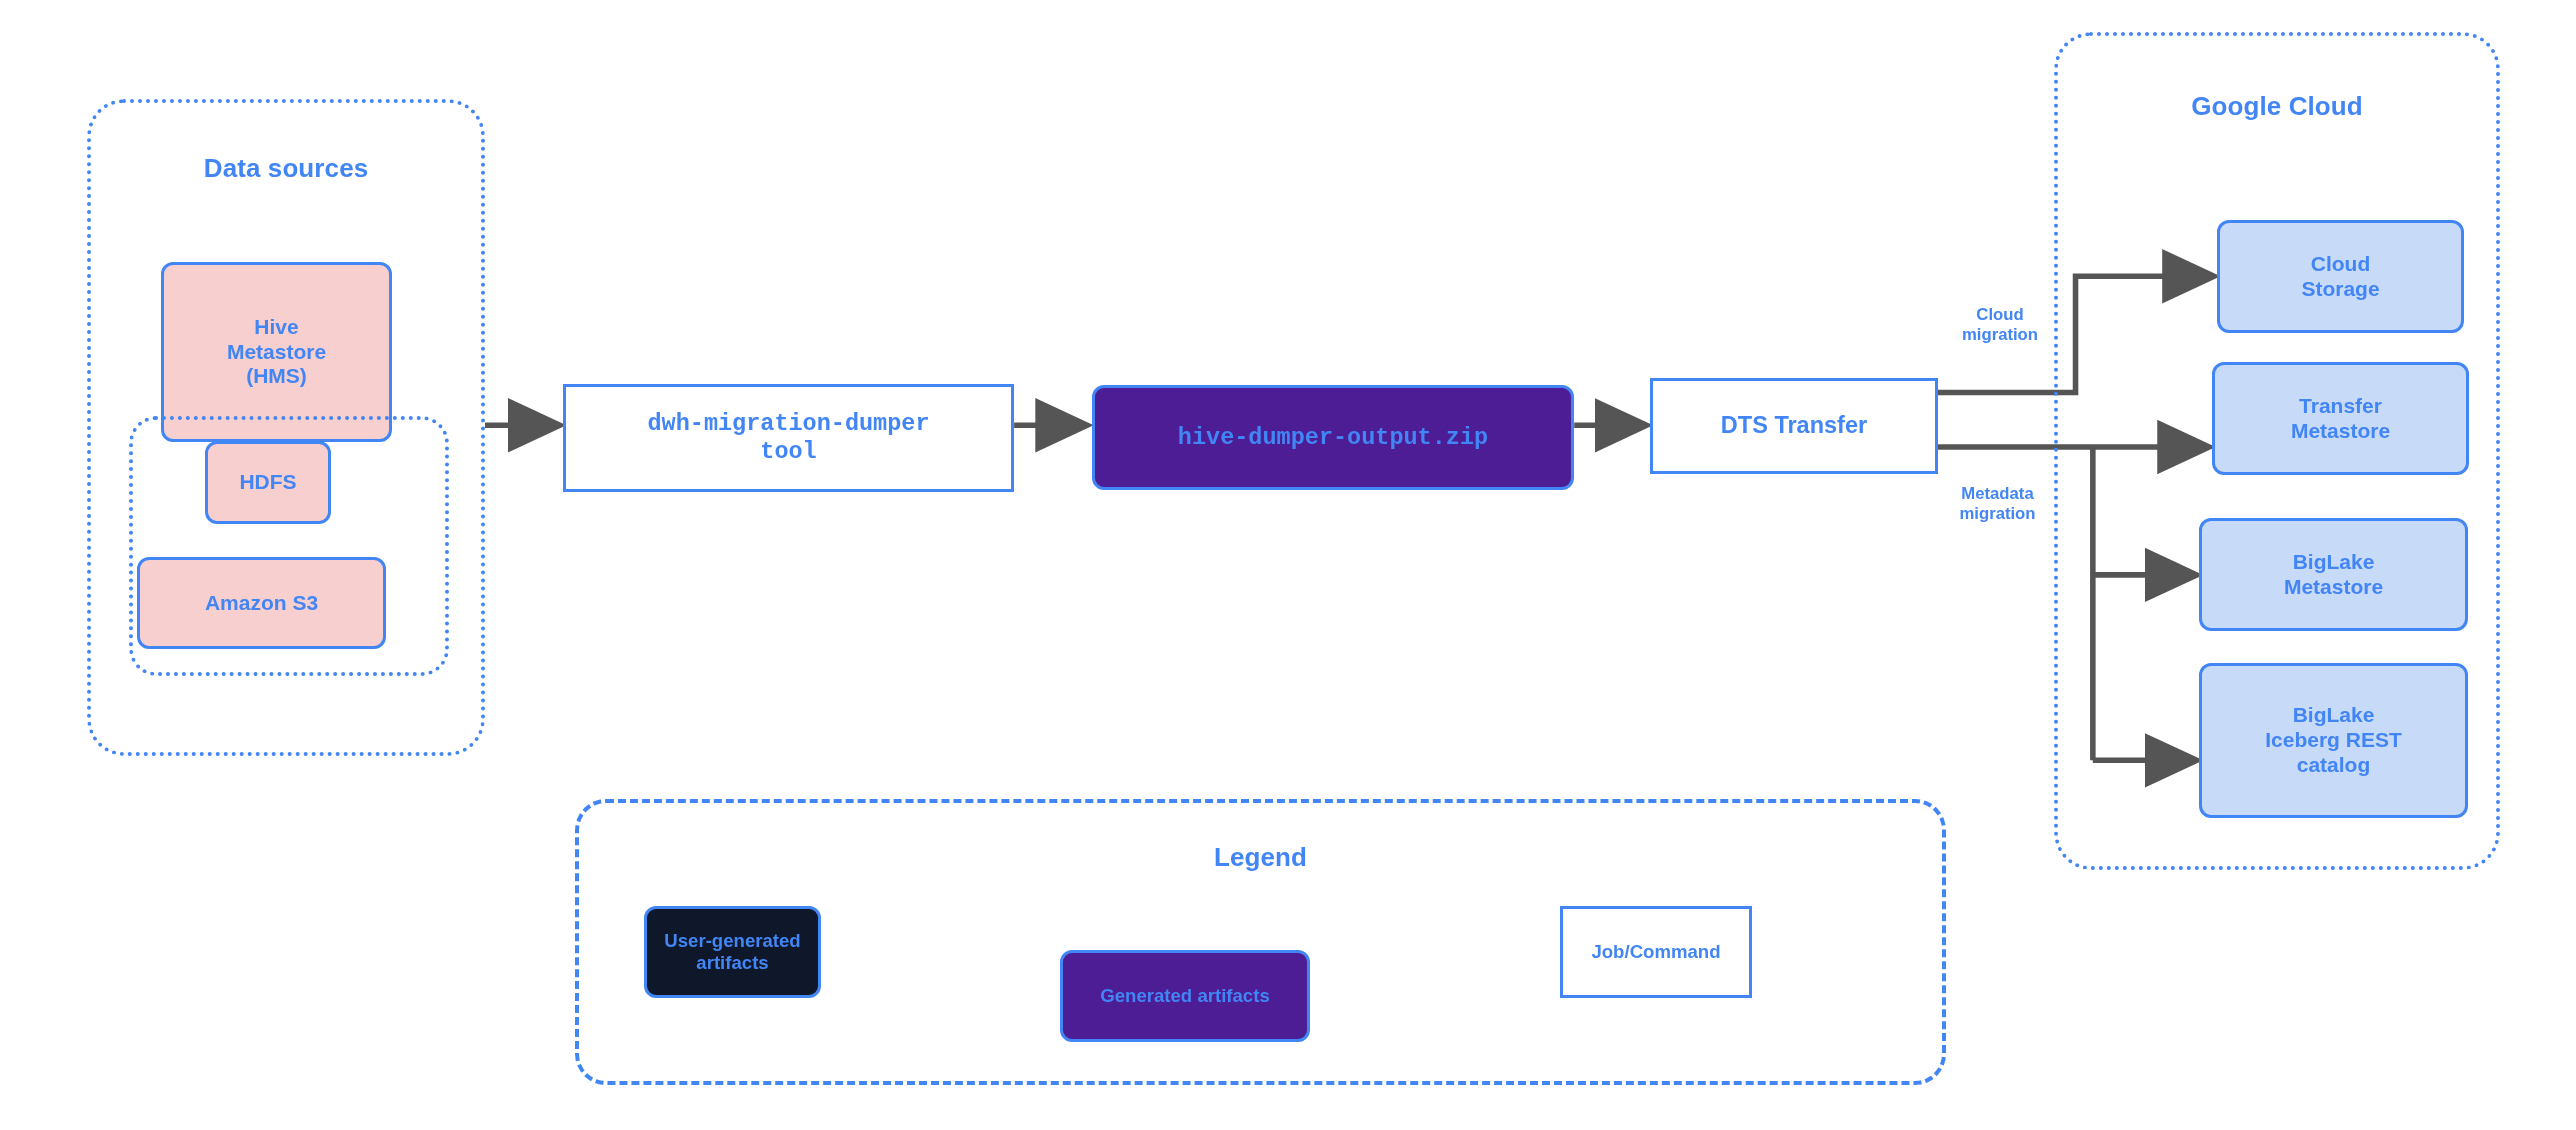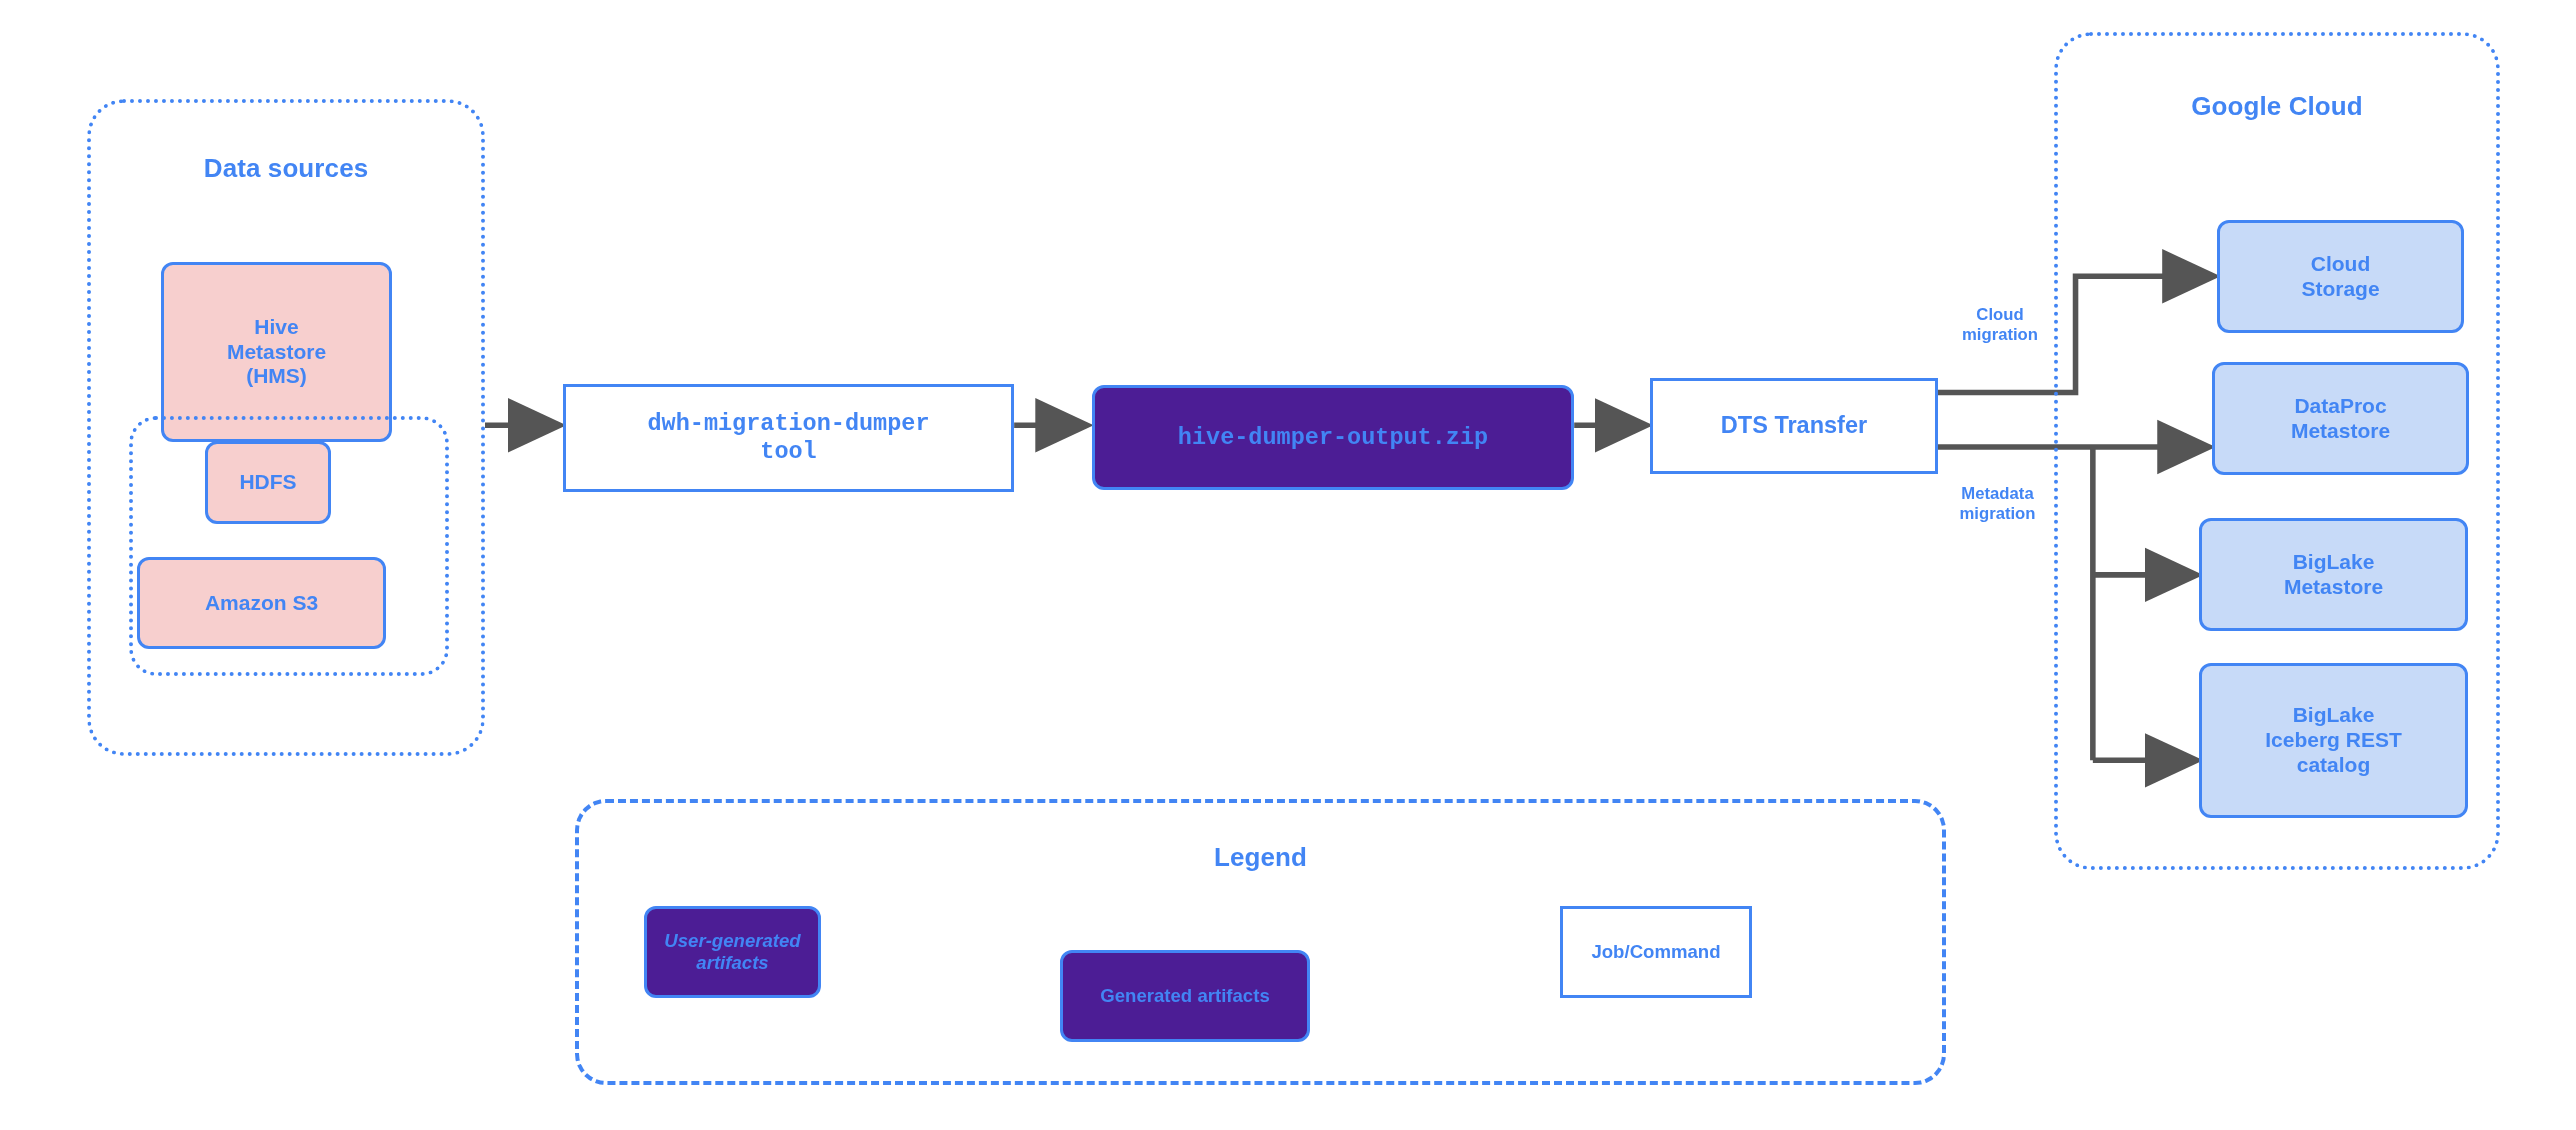--- a/index.html
+++ b/index.html
@@ -16,21 +16,21 @@
              font-weight:bold;font-size:26px;letter-spacing:0.1px;}
 
   .node{position:absolute;box-sizing:border-box;display:flex;align-items:center;
         justify-content:center;text-align:center;color:#4285f4;font-weight:bold;
         border:3.1px solid #4285f4;line-height:1.18;}
   .rounded{border-radius:12px;}
   .sharp{border-radius:0;}
   .pink{background:#f7cfce;}
   .gcp{background:#c7daf8;}
   .yellow{background:#4c1d95;text-align:center;}
-  .green{background:#4c1d95;font-style:italic;}
+  .green{background:#0f172a;}
   .white{background:#ffffff;}
   .mono{font-family:"Liberation Mono","DejaVu Sans Mono",monospace;font-weight:bold;margin-top:12px;}
 
   .edge-label{position:absolute;text-align:center;color:#4285f4;font-weight:bold;
               font-size:16.7px;line-height:1.2;}
 </style>
 </head>
 <body>
 
 <div id="stage">
@@ -113,21 +113,21 @@
 
   <div class="node rounded gcp" style="left:2217px;top:220px;width:247px;height:113px;font-size:21px;">
     <div>
       <span>Cloud</span><br>
       <span>Storage</span>
     </div>
   </div>
 
   <div class="node rounded gcp" style="left:2212px;top:362px;width:257px;height:113px;font-size:21px;">
     <div>
-      <span>DataProc</span><br>
+      <span>Transfer</span><br>
       <span>Metastore</span>
     </div>
   </div>
 
   <div class="node rounded gcp" style="left:2199px;top:518px;width:269px;height:113px;font-size:21px;">
     <div>
       <span>BigLake</span><br>
       <span>Metastore</span>
     </div>
   </div>

